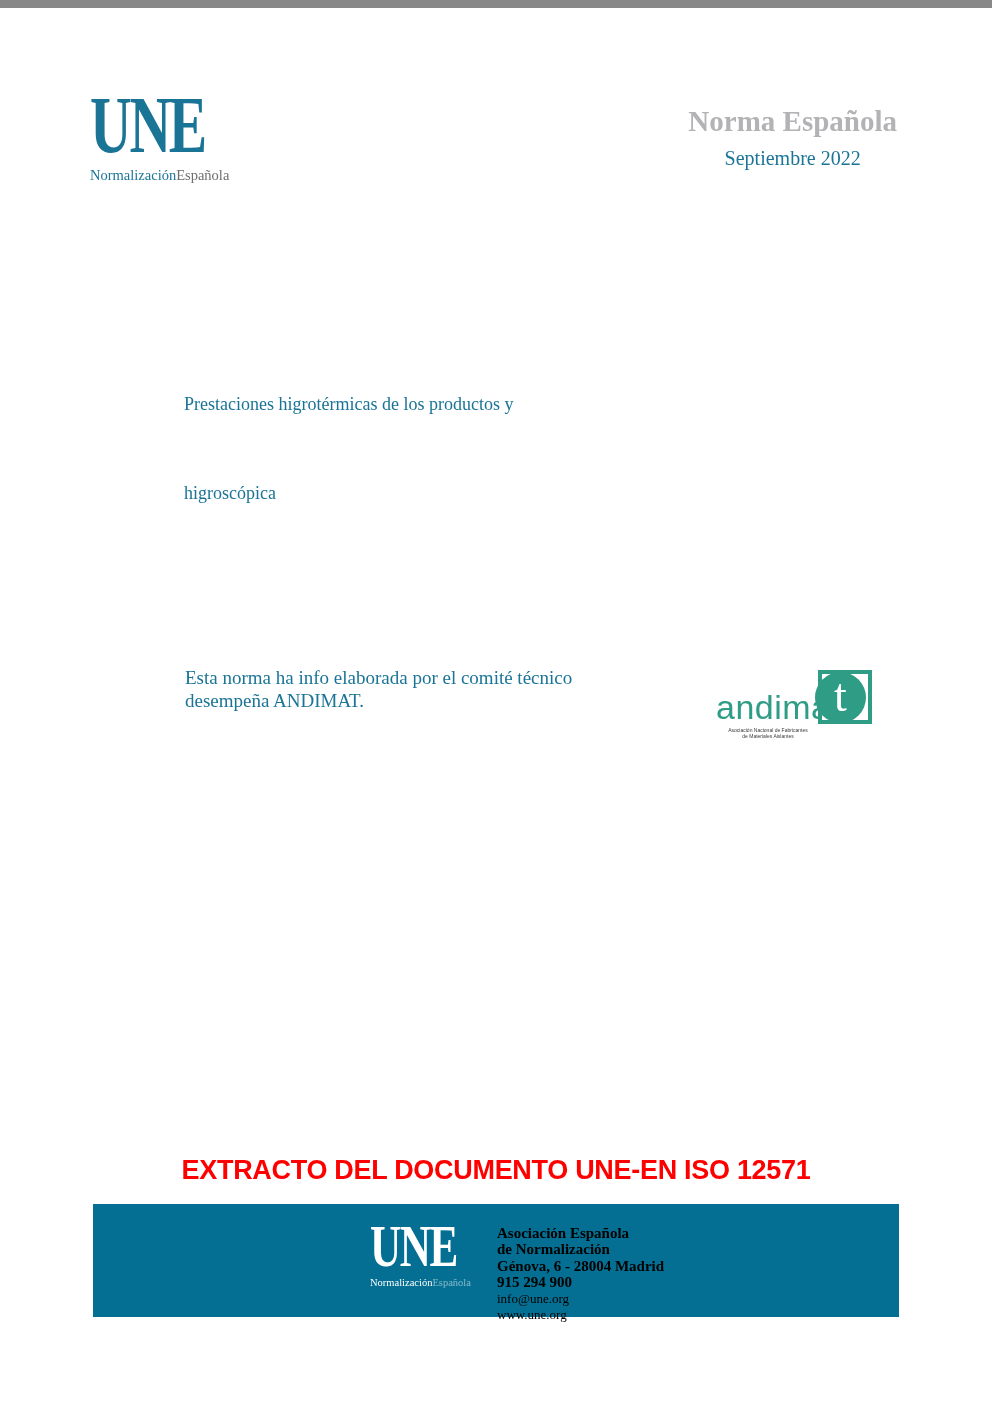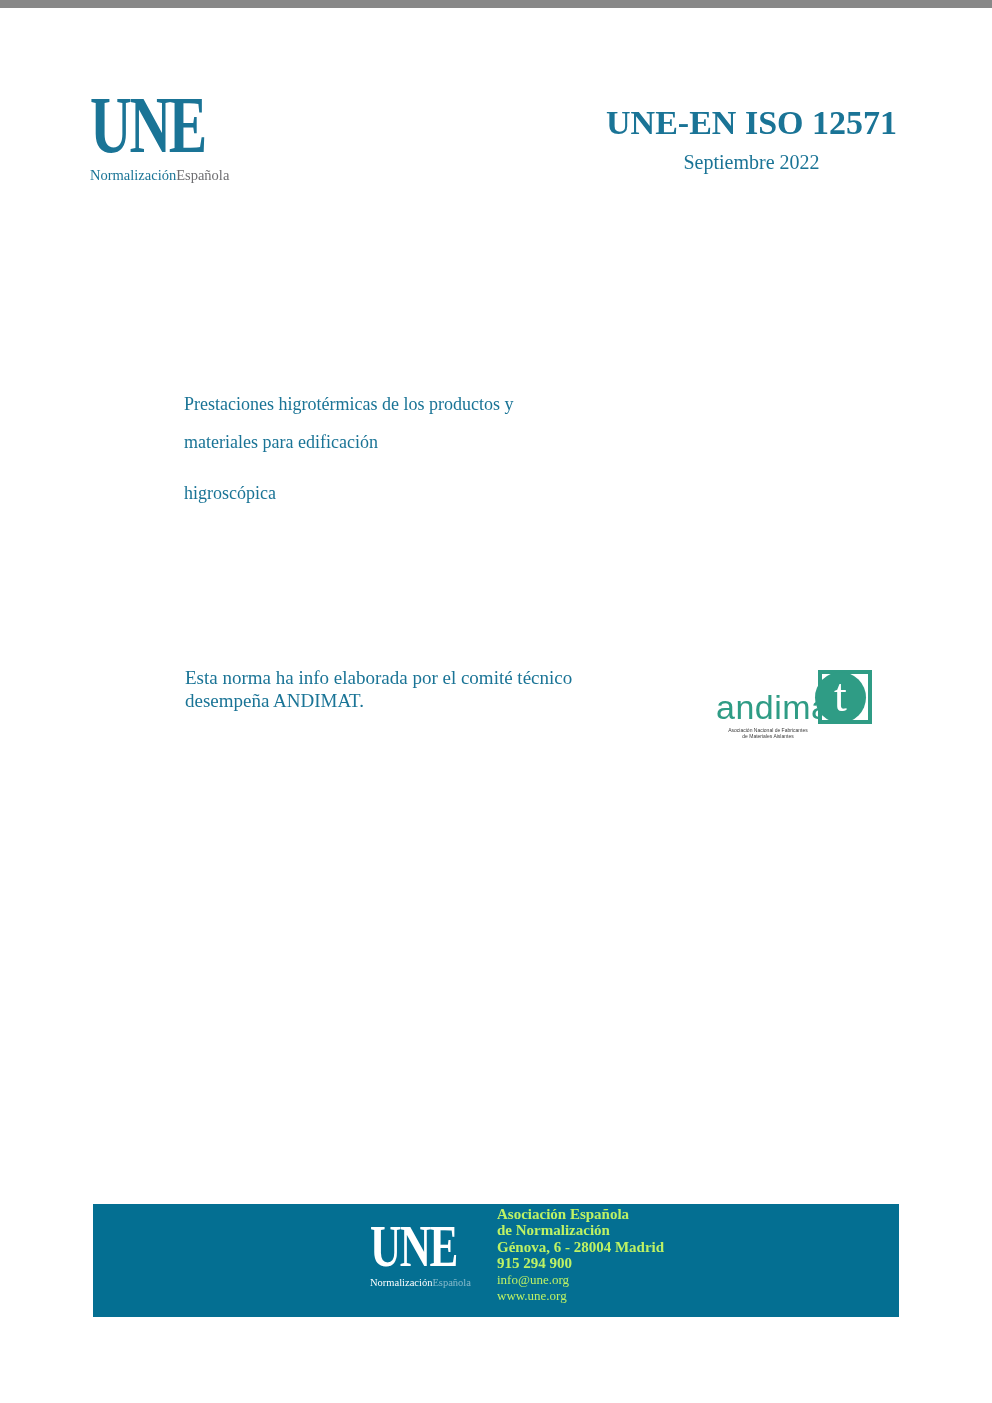--- a/index.html
+++ b/index.html
@@ -79,44 +79,43 @@
     background:var(--footer-bar);}
   .footer-logo{position:absolute;left:277px;top:12px;color:#fff;}
   .footer-acronym{
     display:inline-block;
     font-size:60px;line-height:1;font-weight:700;color:#ffffff;
     letter-spacing:-2px;
     transform:scaleX(.72);transform-origin:left center;
   }
   .footer-sub{margin-top:1px;font-size:10.5px;color:#ffffff;}
   .footer-sub .p2{opacity:.5;}
-  .footer-contact{position:absolute;left:404px;top:2px;color:#bef264;}
+  .footer-contact{position:absolute;left:404px;top:21px;color:#000000;}
   .fc-line{font-size:15px;line-height:16.4px;font-weight:700;white-space:nowrap;}
   .fc-line.light{font-size:13px;font-weight:400;}
 </style>
 </head>
 <body>
 
 <div class="page">
 
   <div class="une-logo">
     <div class="une-acronym">UNE</div>
     <div class="une-sub">
       <span class="p1">Normalización</span><span class="p2">Española</span>
     </div>
   </div>
 
   <div class="header-right">
-    <div class="hdr-code">UNE-EN ISO 12571</div>
+    <div class="hdr-kicker">Norma Española</div>
     <div class="hdr-date">Septiembre 2022</div>
   </div>
 
   <div class="title-line t-p1">
     <div>Prestaciones higrotérmicas de los productos y</div>
-    <div>materiales para edificación</div>
   </div>
   <div class="title-line t-p2">
     <div>higroscópica</div>
   </div>
 
   <div class="committee">
     <div>Esta norma ha info elaborada por el comité técnico</div>
     <div>desempeña ANDIMAT.</div>
   </div>
 
@@ -126,20 +125,21 @@
       <div class="andimat-circle">
         <span class="andimat-t">t</span>
       </div>
     </div>
     <div class="andimat-caption">
       <div>Asociación Nacional de Fabricantes</div>
       <div>de Materiales Aislantes</div>
     </div>
   </div>
 
+  <div class="extract">EXTRACTO DEL DOCUMENTO UNE-EN ISO 12571</div>
 
   <div class="footer-bar">
     <div class="footer-logo">
       <div class="footer-acronym">UNE</div>
       <div class="footer-sub">
         <span class="p1">Normalización</span><span class="p2">Española</span>
       </div>
     </div>
     <div class="footer-contact">
       <div class="fc-line">Asociación Española</div>

